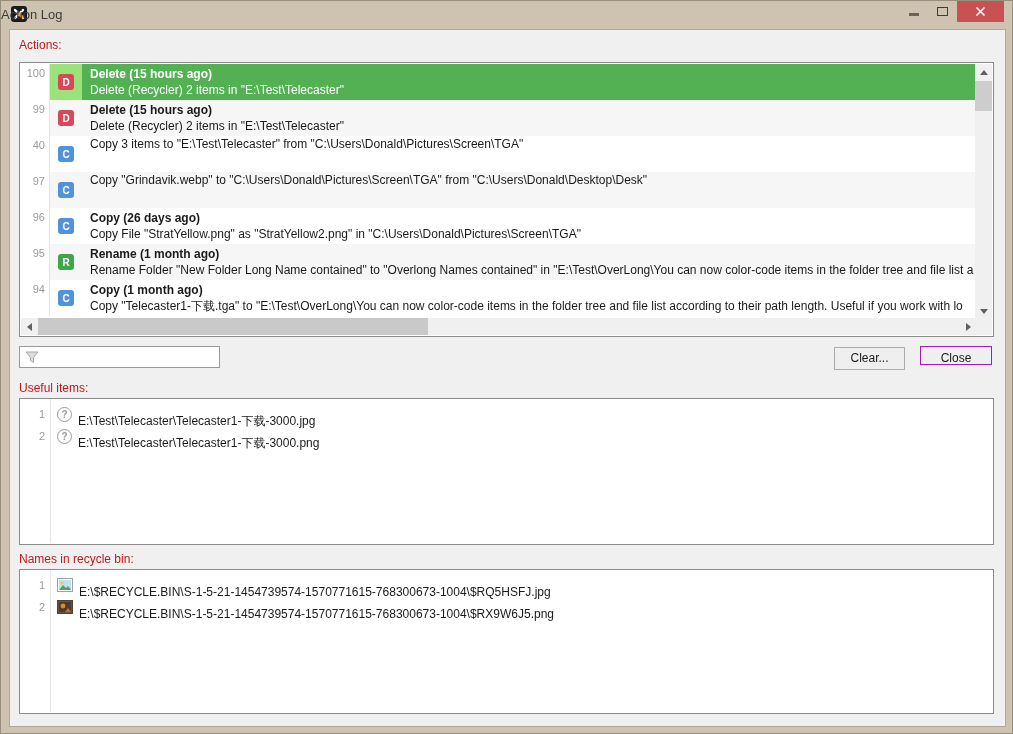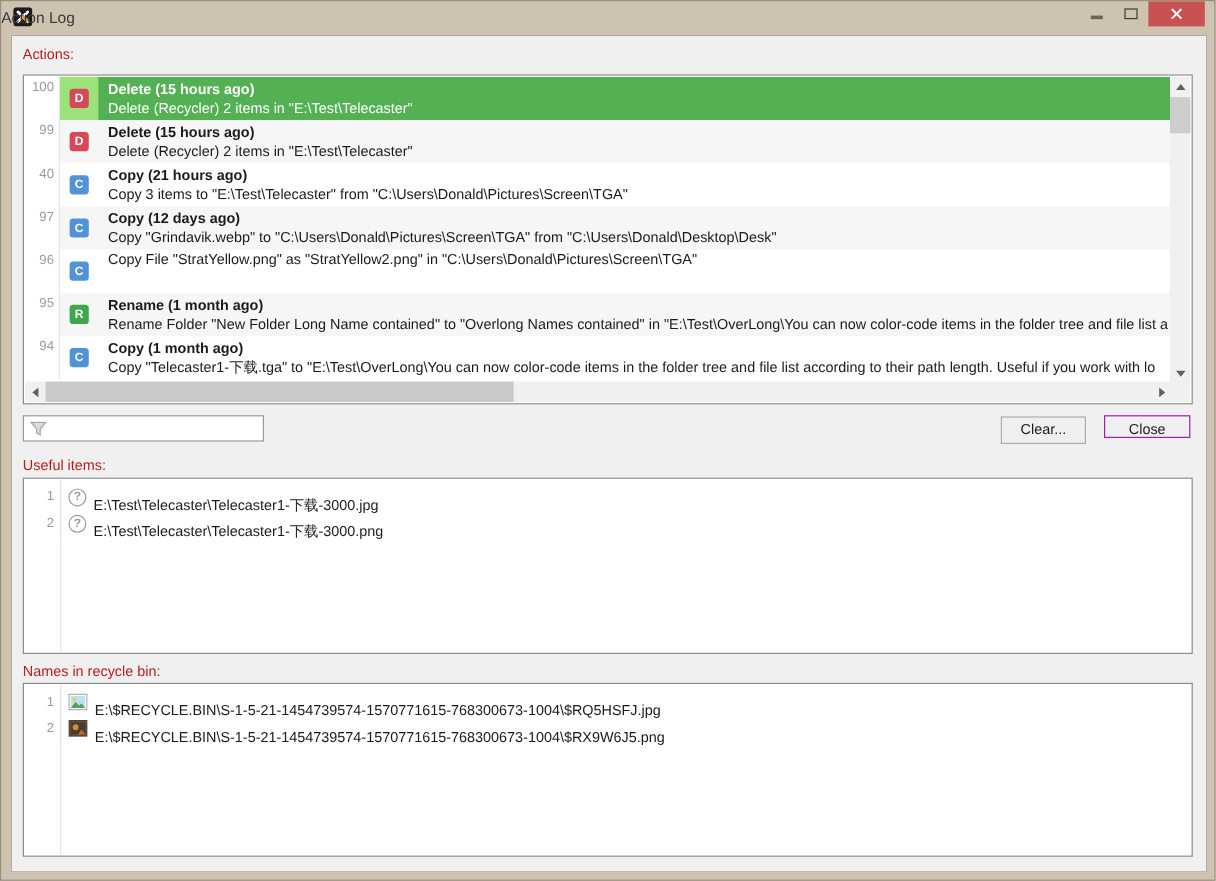--- a/index.html
+++ b/index.html
@@ -146,44 +146,43 @@
       </div>
     </div>
   </div>
         <div class="arow">
     <div class="gut">40</div>
     <div class="body">
       <div class="icell">
         <span class="badge icon-C">C</span>
       </div>
       <div class="txt">
-        <div class="t">Copy (21 hours ago)</div>
         <div class="d">Copy 3 items to "E:\Test\Telecaster" from "C:\Users\Donald\Pictures\Screen\TGA"</div>
       </div>
     </div>
   </div>
         <div class="arow alt">
     <div class="gut">97</div>
     <div class="body">
       <div class="icell">
         <span class="badge icon-C">C</span>
       </div>
       <div class="txt">
-        <div class="t">Copy (12 days ago)</div>
         <div class="d">Copy "Grindavik.webp" to "C:\Users\Donald\Pictures\Screen\TGA" from "C:\Users\Donald\Desktop\Desk"</div>
       </div>
     </div>
   </div>
         <div class="arow">
     <div class="gut">96</div>
     <div class="body">
       <div class="icell">
         <span class="badge icon-C">C</span>
       </div>
       <div class="txt">
+        <div class="t">Copy (26 days ago)</div>
         <div class="d">Copy File "StratYellow.png" as "StratYellow2.png" in "C:\Users\Donald\Pictures\Screen\TGA"</div>
       </div>
     </div>
   </div>
         <div class="arow alt">
     <div class="gut">95</div>
     <div class="body">
       <div class="icell">
         <span class="badge icon-R">R</span>
       </div>

